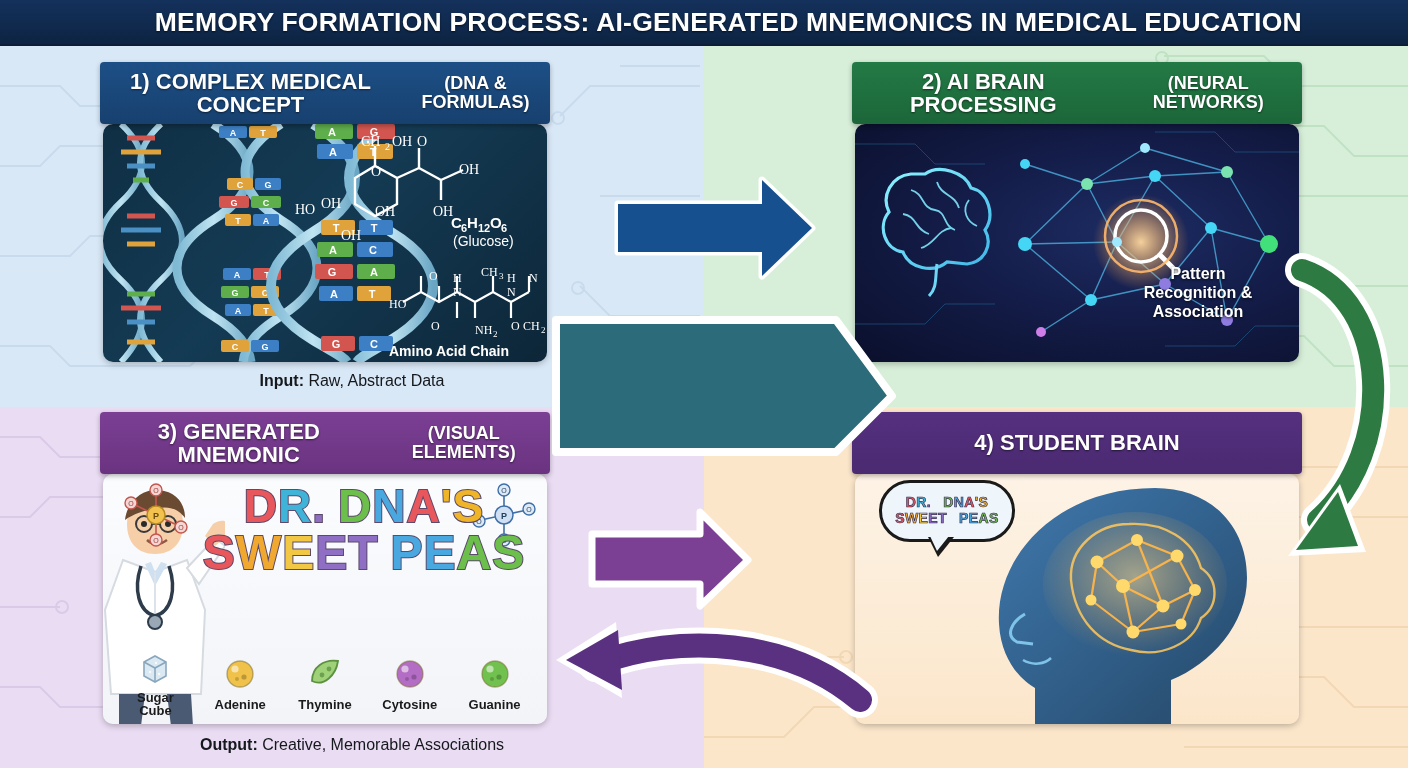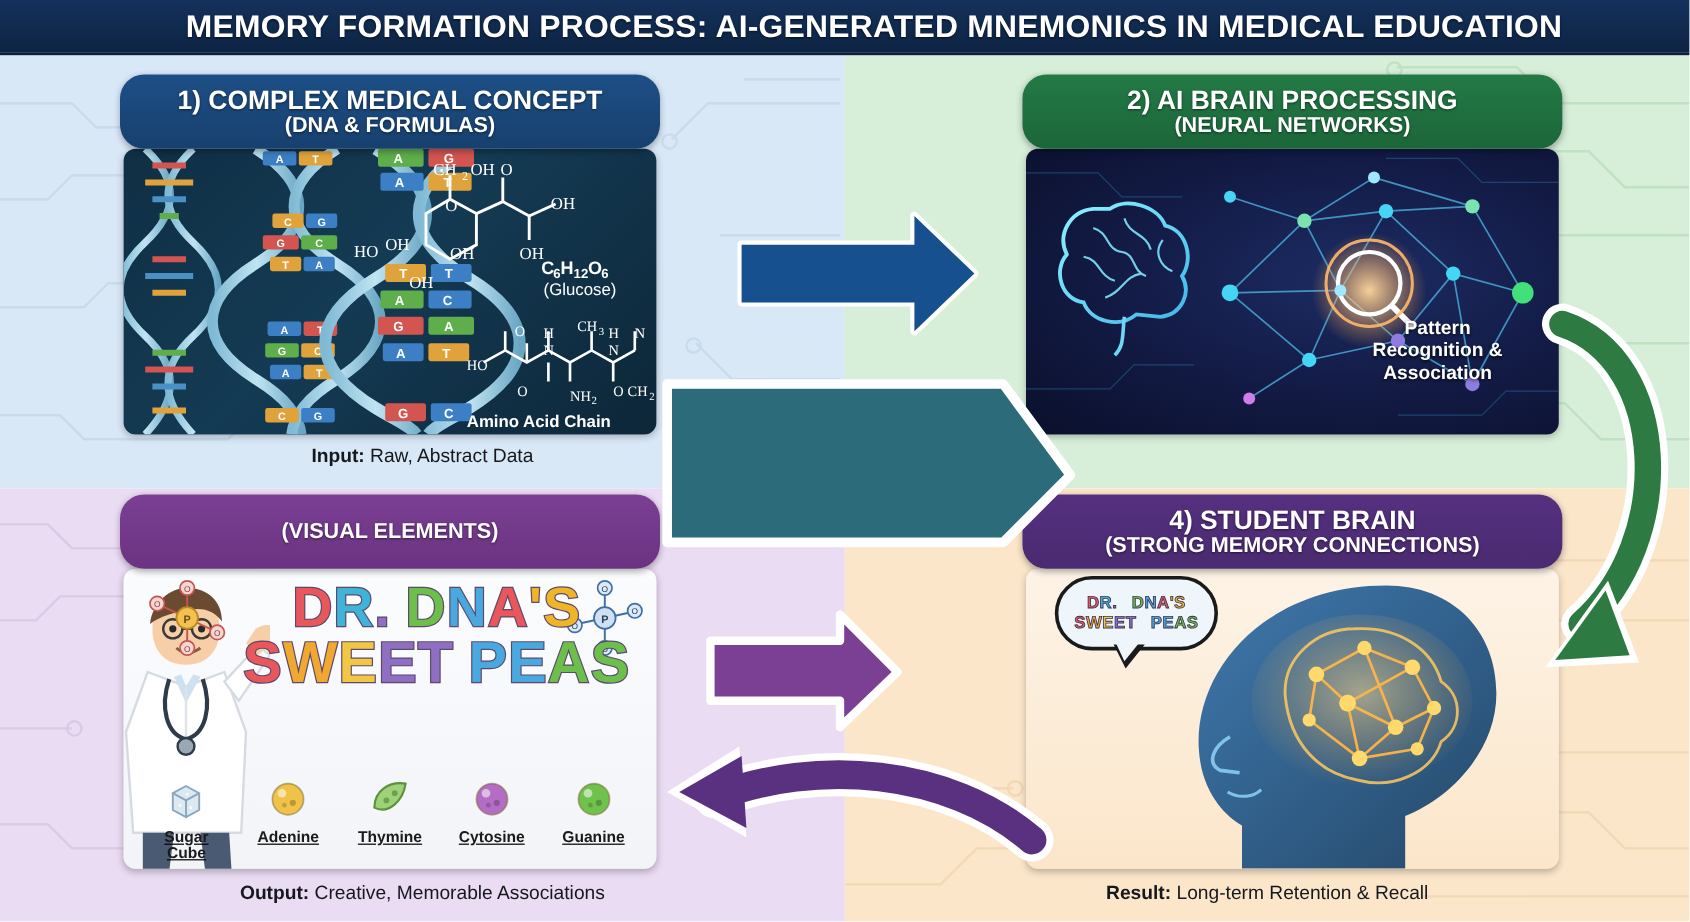--- a/index.html
+++ b/index.html
@@ -28,22 +28,22 @@
   #q1{ left:0;   top:46px;  width:704px; height:361px; background:#d9e8f7; }
   #q2{ left:704px;top:46px;  width:704px; height:361px; background:#d7efd9; }
   #q3{ left:0;   top:407px; width:704px; height:361px; background:#eadcf3; }
   #q4{ left:704px;top:407px; width:704px; height:361px; background:#fbe6ca; }
 
   
   .circuit{ position:absolute; inset:0; opacity:.5; pointer-events:none; }
 
   
   .phead{
-    position:absolute; border-radius:20px;
-    display:flex; flex-direction:column; align-items:center; justify-content:center;
+    position:absolute; border-radius:4px;
+    display:flex; flex-direction:row; align-items:center; justify-content:center;
     color:#fff; text-align:center; line-height:1.06;
     box-shadow:0 2px 5px rgba(0,0,0,.3);
   }
   .phead .l1{ font-weight:bold; font-size:22px; text-shadow:0 1px 2px rgba(0,0,0,.55); }
   .phead .l2{ font-weight:bold; font-size:18px; text-shadow:0 1px 2px rgba(0,0,0,.55); }
   #h1{ left:100px; top:62px;  width:450px; height:62px; background:linear-gradient(180deg,#1d4f86,#17406e); }
   #h2{ left:852px; top:62px;  width:450px; height:62px; background:linear-gradient(180deg,#237a45,#1c6639); }
   #h3{ left:100px; top:412px; width:450px; height:62px; background:linear-gradient(180deg,#7b3f94,#6a3380); }
   #h4{ left:852px; top:412px; width:450px; height:62px; background:linear-gradient(180deg,#553080,#4a2a70); }
 
@@ -82,21 +82,21 @@
     position:absolute; left:258px; top:140px; width:170px; text-align:center;
     color:#ffffff; font-weight:bold; font-size:16px; line-height:1.2;
     text-shadow:0 1px 3px rgba(0,0,0,.8);
   }
 
   
   .mnem{ position:absolute; left:86px; top:10px; width:350px; text-align:center; }
   .mnem .line{ font-weight:bold; font-size:46px; letter-spacing:1px; line-height:.98; white-space:nowrap; }
   .mnem .line2{ font-size:48px; }
   .mnem span{ display:inline-block; -webkit-text-stroke:2px #5b4a6b; paint-order:stroke fill; }
-  .legend{ position:absolute; left:10px; bottom:6px; width:424px; display:flex; justify-content:space-around; align-items:flex-start;text-decoration:underline; }
+  .legend{ position:absolute; left:10px; bottom:6px; width:424px; display:flex; justify-content:space-around; align-items:center; }
   .legit{ display:flex; flex-direction:column; align-items:center; width:76px; }
   .legit .lbl{ font-size:13px; font-weight:bold; color:#1a1a1a; text-align:center; line-height:1.05; margin-top:3px; }
 
   
   .bubble{
     position:absolute; left:24px; top:6px; width:136px; height:62px;
     background:#eef6fb; border:3px solid #1a1a1a; border-radius:34px;
     display:flex; flex-direction:column; align-items:center; justify-content:center;
   }
   .bubble .bl{ font-weight:bold; font-size:14px; letter-spacing:.4px; line-height:1.12; white-space:nowrap; }
@@ -649,25 +649,25 @@
 
   <div class="phead" id="h1">
     <div class="l1">1) COMPLEX MEDICAL CONCEPT</div>
     <div class="l2">(DNA &amp; FORMULAS)</div>
   </div>
   <div class="phead" id="h2">
     <div class="l1">2) AI BRAIN PROCESSING</div>
     <div class="l2">(NEURAL NETWORKS)</div>
   </div>
   <div class="phead" id="h3">
+    <div class="l1">3) GENERATED MNEMONIC</div>
     <div class="l2">(VISUAL ELEMENTS)</div>
   </div>
   <div class="phead" id="h4">
     <div class="l1">4) STUDENT BRAIN</div>
-    <div class="l2">(STRONG MEMORY CONNECTIONS)</div>
   </div>
 
   <svg class="ov" viewBox="0 0 1408 768">
 
     <g>
       <path d="M618 204 H762 V180 L812 228 L762 276 V252 H618 Z" fill="#17508e" stroke="#ffffff" stroke-width="7" stroke-linejoin="round"></path>
       <path d="M618 204 H762 V180 L812 228 L762 276 V252 H618 Z" fill="#17508e"></path>
     </g>
 
     <g>
@@ -694,21 +694,18 @@
   </svg>
 
 
 
   <div class="cap" id="c1">
     <b>Input:</b><span> Raw, Abstract Data</span>
   </div>
   <div class="cap" id="c3">
     <b>Output:</b><span> Creative, Memorable Associations</span>
   </div>
-  <div class="cap" id="c4">
-    <b>Result:</b><span> Long-term Retention &amp; Recall</span>
-  </div>
 
   <div class="titlebar">
     <div class="t">MEMORY FORMATION PROCESS: AI-GENERATED MNEMONICS IN MEDICAL EDUCATION</div>
   </div>
 
 </div>
 
 </body></html>

